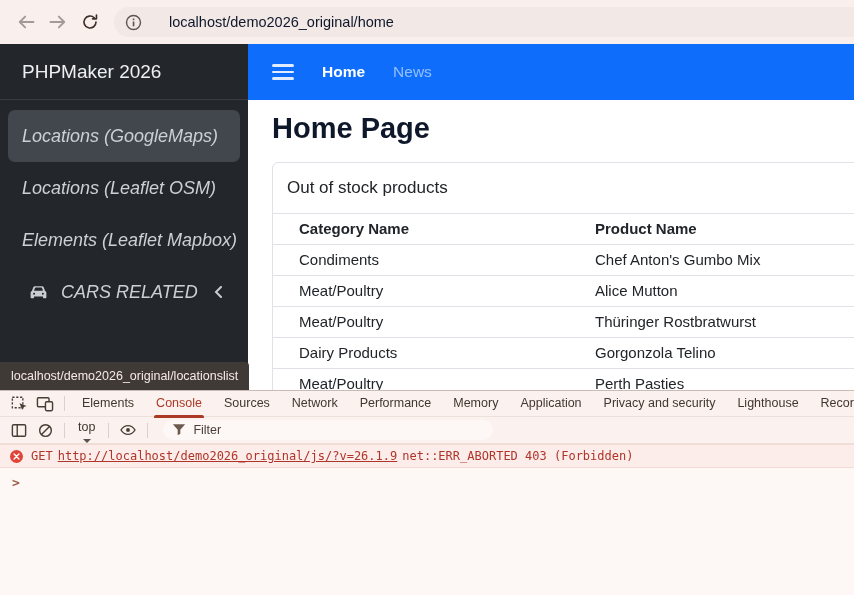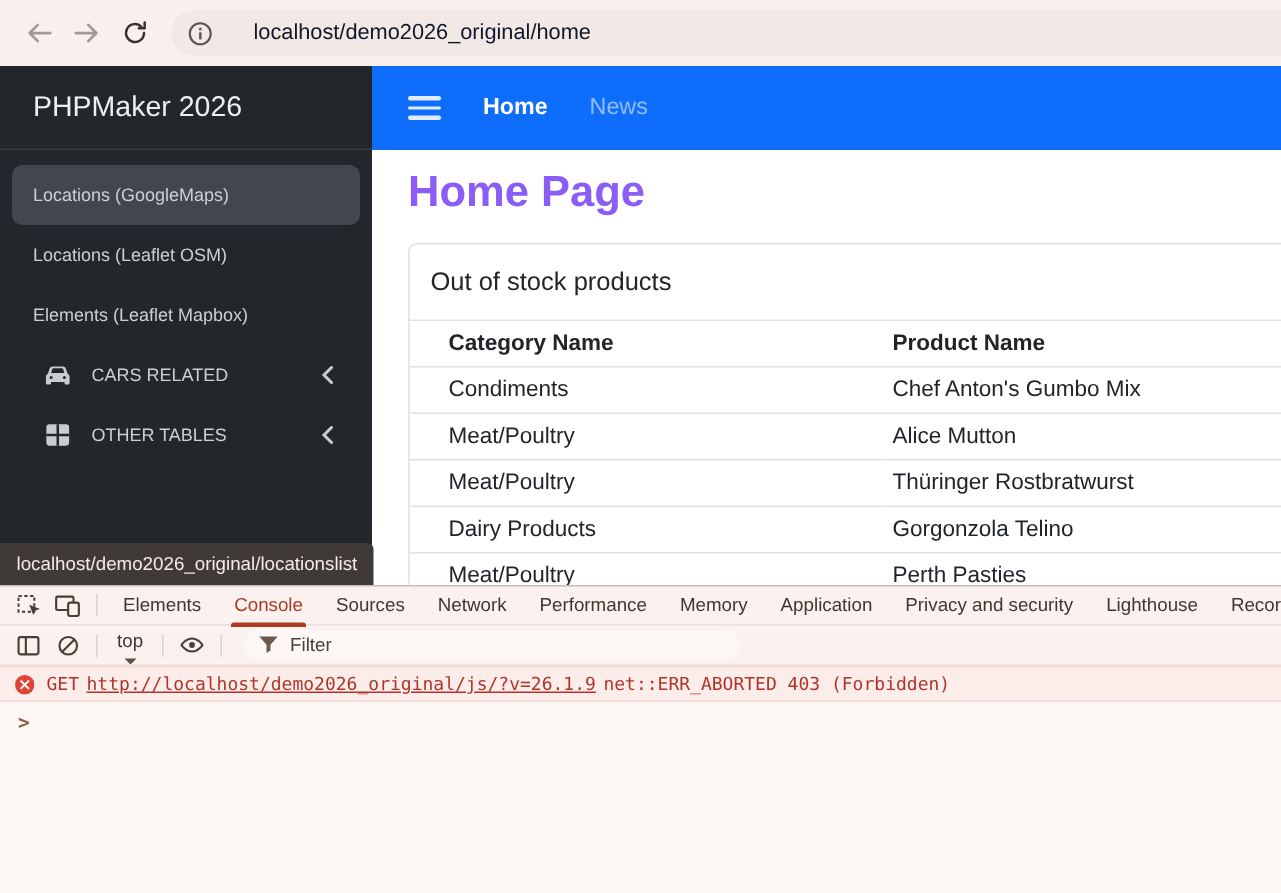--- a/index.html
+++ b/index.html
@@ -28,39 +28,39 @@
   
   .page { position:relative; display:flex; height:346px; background:#fff; overflow:hidden; }
 
   .sidebar { width:248px; flex-shrink:0; background:#23272b; }
   .brand {
     height:56px; line-height:55px; padding-left:22px;
     color:#edeff1; font-size:19px; border-bottom:1px solid #383d42;
   }
   .menu { padding-top:10px; }
   .menu-item {
-    height:40px; display:flex; align-items:center;
-    color:#ccd0d5; font-size:12px; padding-left:22px; cursor:default;
+    height:52px; display:flex; align-items:center;
+    color:#ccd0d5; font-size:18px; padding-left:22px; cursor:default;font-style:italic;
   }
   .menu-item.active {
     background:#42474d; border-radius:7px; margin:0 8px 0 8px; padding-left:14px;
   }
   .menu-item .mi-icon { width:20px; display:flex; justify-content:center; margin-right:13px; flex-shrink:0; }
   .menu-item.with-icon { padding-left:28px; }
   .mi-chevron { margin-left:auto; margin-right:24px; display:flex; }
 
   .right-col { flex:1; display:flex; flex-direction:column; min-width:0; }
   .navbar { height:56px; background:#0e6efb; display:flex; align-items:center; padding-left:24px; flex-shrink:0; }
   .burger { width:22px; display:flex; flex-direction:column; gap:4px; }
   .burger span { height:2.5px; background:rgba(255,255,255,.88); border-radius:2px; }
   .nav-link { margin-left:28px; font-size:15.5px; color:rgba(255,255,255,.55); text-decoration:none; }
   .nav-link.active { color:#fff; font-weight:600; }
 
   .content { flex:1; background:#fff; padding:12px 0 0 24px; overflow:hidden; }
-  .page-title { margin:0 0 17px 0; font-size:29px; line-height:33px; font-weight:600; color:#8b5cf6; }
+  .page-title { margin:0 0 17px 0; font-size:29px; line-height:33px; font-weight:600; color:#0f172a; }
   .card { width:640px; border:1px solid #dee2e6; border-radius:6px; background:#fff; }
   .card-header { padding:15px 14px; font-size:17px; color:#212529; border-bottom:1px solid #dee2e6; }
   table.grid { width:100%; border-collapse:collapse; font-size:15px; color:#212529; }
   .grid th, .grid td { text-align:left; padding:5px 8px 6px 8px; line-height:19px; border-bottom:1px solid #dee2e6; }
   .grid th { font-weight:700; }
   .grid th:first-child, .grid td:first-child { padding-left:26px; width:314px; }
 
   .status-tooltip {
     position:absolute; left:0; bottom:0; height:28px; line-height:28px;
     background:#403a37; color:#f6eae6; font-size:12.5px;
@@ -162,35 +162,20 @@
                 <circle cx="17.7" cy="12.6" r="1.3" fill="#23272b"></circle>
               </svg>
           </span>
           <span>CARS RELATED</span>
           <span class="mi-chevron">
             <svg width="11" height="12" viewBox="0 0 10 12">
                 <path d="M7.5 1 2.5 6l5 5" stroke="#c9cdd2" stroke-width="2" fill="none" stroke-linecap="round"></path>
               </svg>
           </span>
         </div>
-        <div class="menu-item with-icon">
-          <span class="mi-icon">
-            <svg width="17" height="16" viewBox="0 0 20 19">
-                <rect x="1" y="1" width="18" height="17" rx="2.5" fill="#c9cdd2"></rect>
-                <line x1="10" y1="1" x2="10" y2="18" stroke="#23272b" stroke-width="2"></line>
-                <line x1="1" y1="9.5" x2="19" y2="9.5" stroke="#23272b" stroke-width="2"></line>
-              </svg>
-          </span>
-          <span>OTHER TABLES</span>
-          <span class="mi-chevron">
-            <svg width="11" height="12" viewBox="0 0 10 12">
-                <path d="M7.5 1 2.5 6l5 5" stroke="#c9cdd2" stroke-width="2" fill="none" stroke-linecap="round"></path>
-              </svg>
-          </span>
-        </div>
       </nav>
     </aside>
 
     <div class="right-col">
       <div class="navbar">
         <div class="burger">
           <span></span>
             <span></span>
             <span></span>
         </div>

